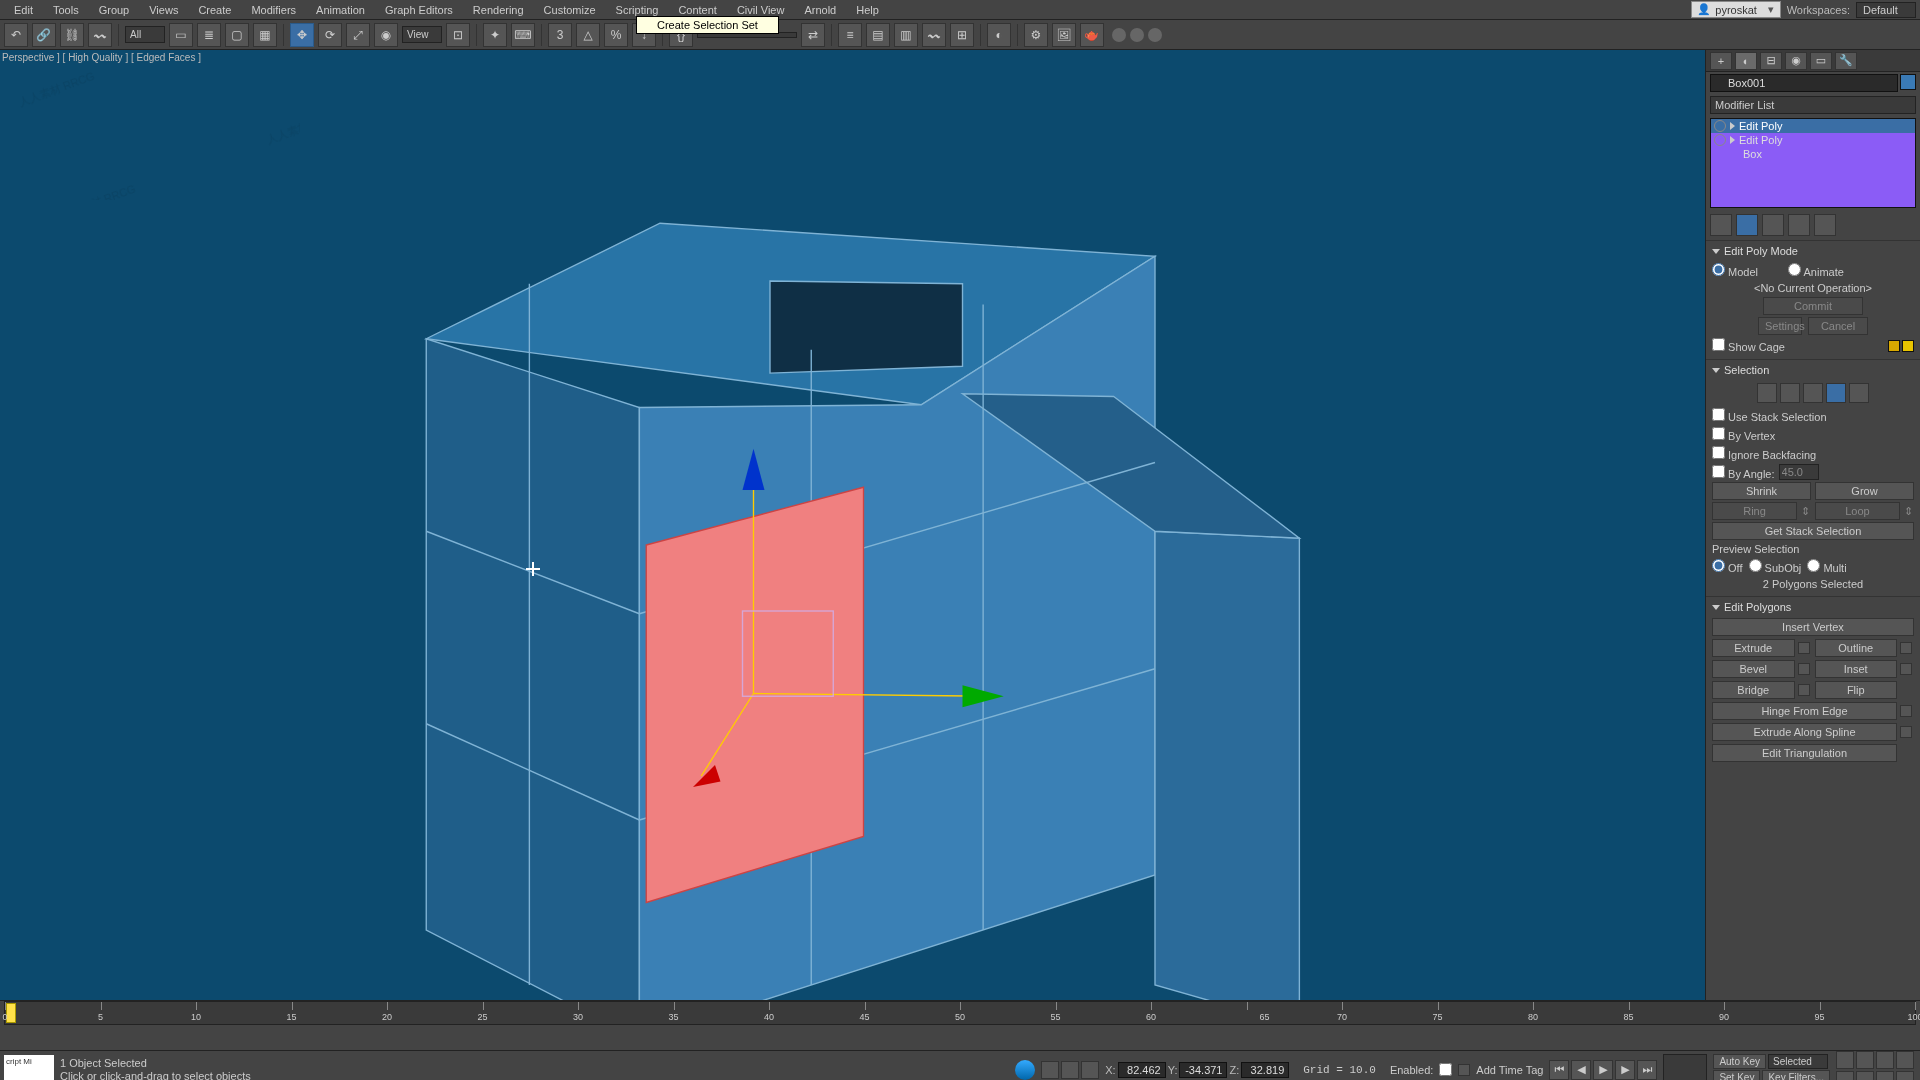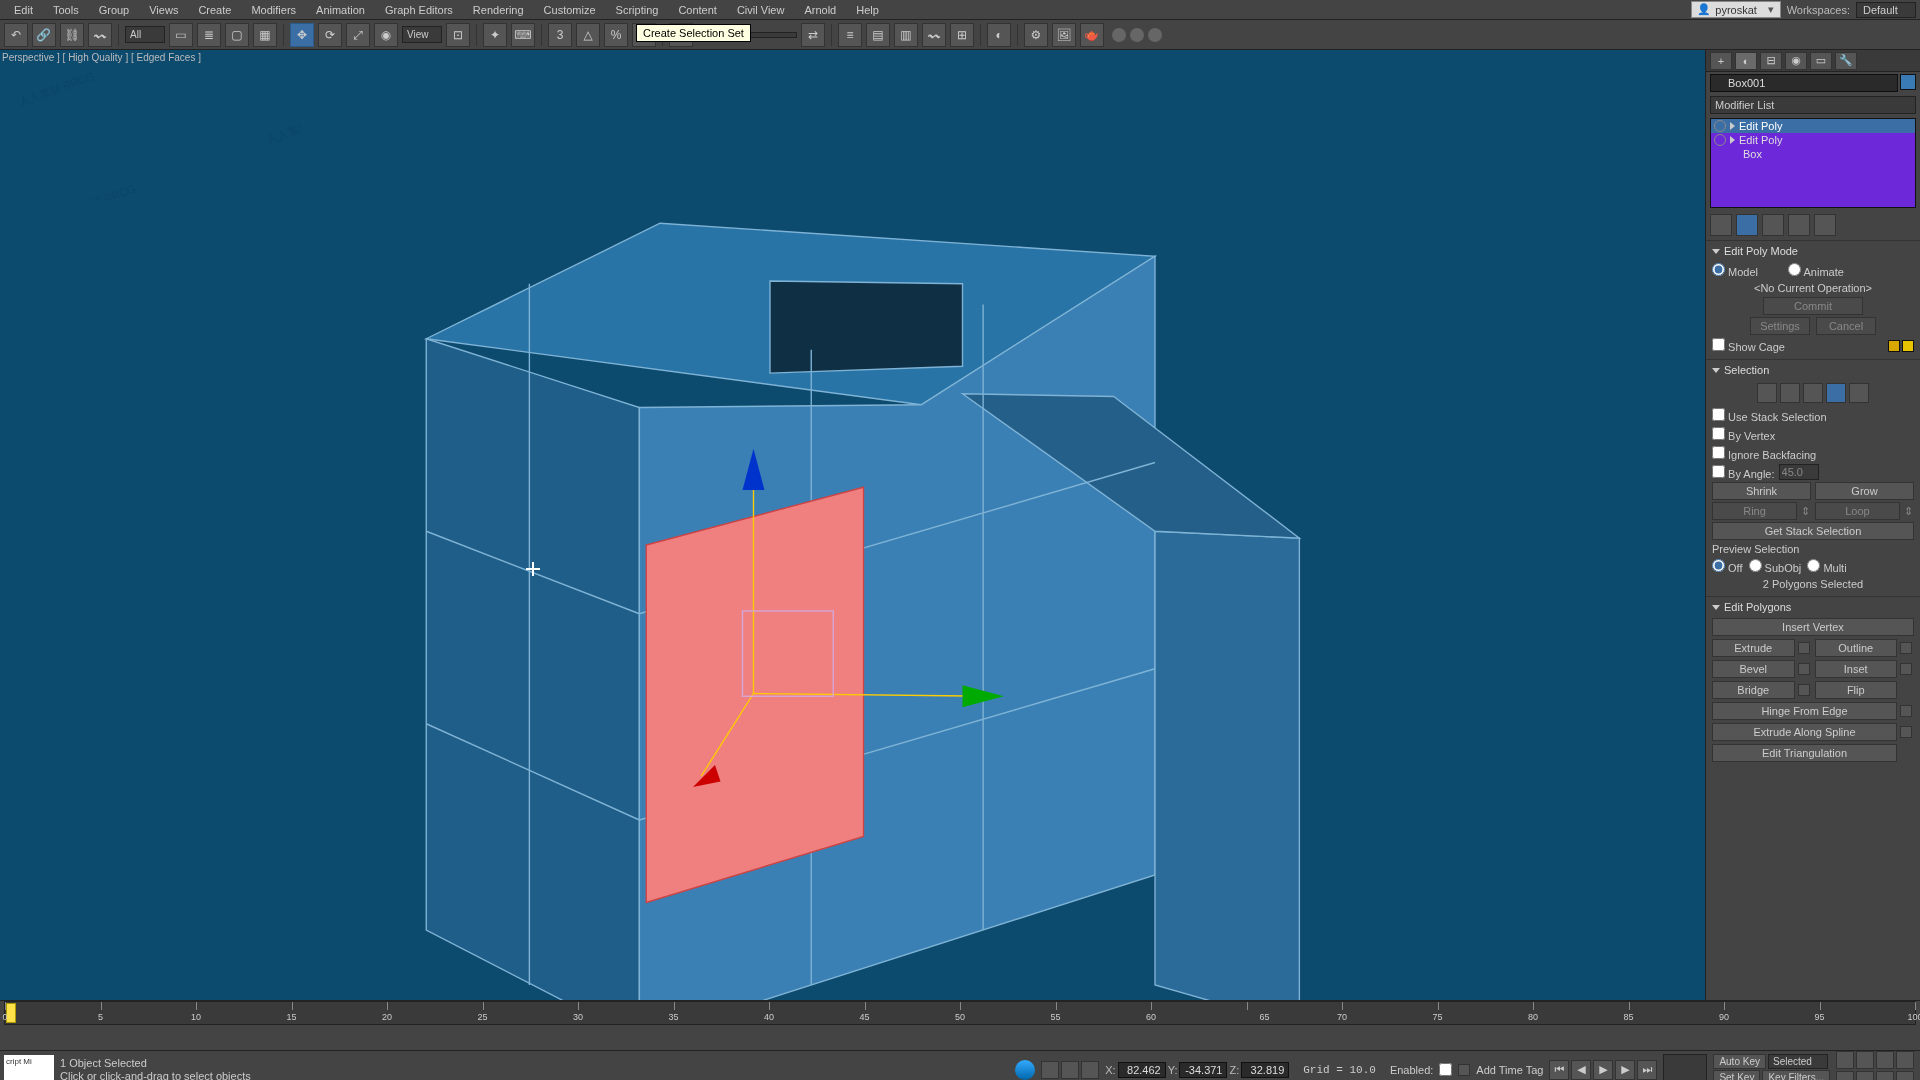--- a/index.html
+++ b/index.html
@@ -13,21 +13,21 @@
 .menubar .account .carrow { margin-left: auto; color: #555; }
 .menubar .wslabel { margin: 0 6px; color: #bbb; }
 .menubar .wsvalue { background: #3a3a3a; padding: 1px 6px; border: 1px solid #222; min-width: 60px; }
 
 
 .toolbar { height: 30px; background: #444; display: flex; align-items: center; padding: 0 4px; gap: 4px; border-bottom: 1px solid #222; }
 .tbtn { width: 24px; height: 24px; background: #555; border: 1px solid #333; display: flex; align-items: center; justify-content: center; color: #ccc; font-size: 12px; cursor: pointer; }
 .tbtn.active { background: #3a6ea5; border-color: #2a5a8a; }
 .tsep { width: 1px; height: 22px; background: #333; margin: 0 2px; }
 .tdrop { background: #3a3a3a; border: 1px solid #222; padding: 2px 4px; min-width: 40px; font-size: 10px; color: #ccc; }
-.tooltip-box { position: absolute; left: 636px; top: 24px; background: #ffffe1; color: #000; border: 1px solid #000; padding: 2px 6px; font-size: 11px; z-index: 20; }
+.tooltip-box { position: absolute; left: 636px; top: 16px; background: #ffffe1; color: #000; border: 1px solid #000; padding: 2px 20px; font-size: 11px; z-index: 20; }
 
 
 .main { display: flex; height: calc(100% - 20px - 30px - 50px - 30px); }
 .viewport { flex: 1; background: #0c4a6e; position: relative; overflow: hidden; }
 .vp-label { position: absolute; left: 2px; top: 2px; color: #bbb; font-size: 10px; }
 .watermark { position: absolute; inset: 0; pointer-events: none; opacity: 0.08; }
 .cube-canvas { position: absolute; inset: 0; }
 .gizmo-cursor { position: absolute; left: 526px; top: 512px; width: 14px; height: 14px; }
 .gizmo-cursor::before, .gizmo-cursor::after { content: ""; position: absolute; background: #fff; }
 .gizmo-cursor::before { left: 6px; top: 0; width: 2px; height: 14px; }
@@ -36,21 +36,21 @@
 
 .rpanel { width: 215px; background: #444; border-left: 1px solid #222; display: flex; flex-direction: column; overflow: hidden; }
 .rpanel .tabs { height: 22px; background: #3a3a3a; display: flex; align-items: center; gap: 3px; padding: 0 4px; border-bottom: 1px solid #222; }
 .rpanel .tabs .ptab { width: 22px; height: 18px; background: #555; border: 1px solid #333; display:flex; align-items:center; justify-content:center; }
 .rpanel .tabs .ptab.active { background: #6a6a6a; }
 .obj-name-row { display: flex; padding: 2px 4px; gap: 2px; }
 .obj-name { flex: 1; background: #2a2a2a; border: 1px solid #111; padding: 2px 17px; color: #ddd; }
 .obj-color { width: 16px; height: 16px; background: #3a7ab5; border: 1px solid #111; }
 .mod-list-row { padding: 2px 4px; }
 .mod-list-drop { width: 100%; background: #3a3a3a; border: 1px solid #222; padding: 2px 4px; color: #ccc; }
-.stack { margin: 2px 4px; background: #6d28d9; border: 1px solid #111; height: 90px; }
+.stack { margin: 2px 4px; background: #8b5cf6; border: 1px solid #111; height: 90px; }
 .stack-item { display: flex; align-items: center; padding: 1px 3px; gap: 4px; color: #ddd; }
 .stack-item.sel { background: #3a6ea5; color: #fff; }
 .stack-item .eye { width: 12px; height: 12px; border: 1px solid #888; border-radius: 6px; }
 .stack-item .tri { width: 0; height: 0; border-left: 5px solid #ccc; border-top: 4px solid transparent; border-bottom: 4px solid transparent; }
 .stack-btns { display: flex; gap: 4px; padding: 4px; }
 .stack-btns .sbtn { width: 22px; height: 22px; background: #555; border: 1px solid #333; }
 .stack-btns .sbtn.active { background: #3a6ea5; }
 
 .rollout { border-top: 1px solid #333; padding: 4px 6px; }
 .rollout .rtitle { display: flex; align-items: center; gap: 4px; color: #ddd; font-weight: normal; margin-bottom: 4px; }
@@ -272,21 +272,21 @@
         </div>
       <div class="radio-row" style="justify-content:flex-start; gap:30px;">
         <label><input type="radio" checked="" style=""> <span>Model</span></label>
         <label><input type="radio" style=""> <span>Animate</span></label>
       </div>
       <div class="info-center">&lt;No Current Operation&gt;</div>
       <div class="inline-row" style="justify-content:center;">
           <div class="small-btn dis" style="width:100px;">Commit</div>
         </div>
       <div class="inline-row" style="justify-content:center; gap:6px;">
-        <div class="small-btn dis" style="width:60px;">Settings</div>
+        <div class="small-btn dis" style="width:44px;">Settings</div>
         <div class="small-btn dis" style="width:60px;">Cancel</div>
       </div>
       <div class="radio-row" style="justify-content:space-between;">
         <label><input type="checkbox" style=""> <span>Show Cage</span></label>
         <div class="swatch-pair">
             <span style="background:#d8a800;"></span>
             <span style="background:#e8c400;"></span>
           </div>
       </div>
     </div>

